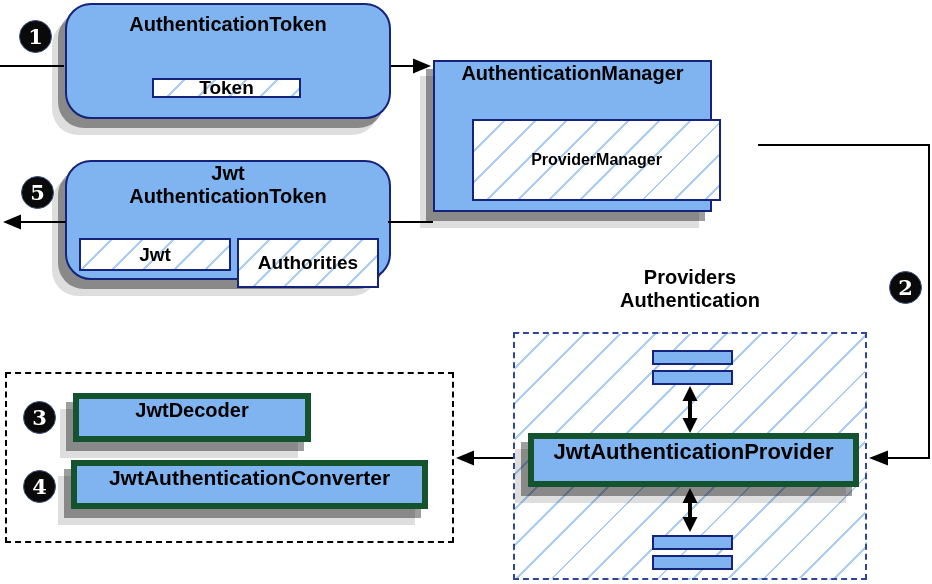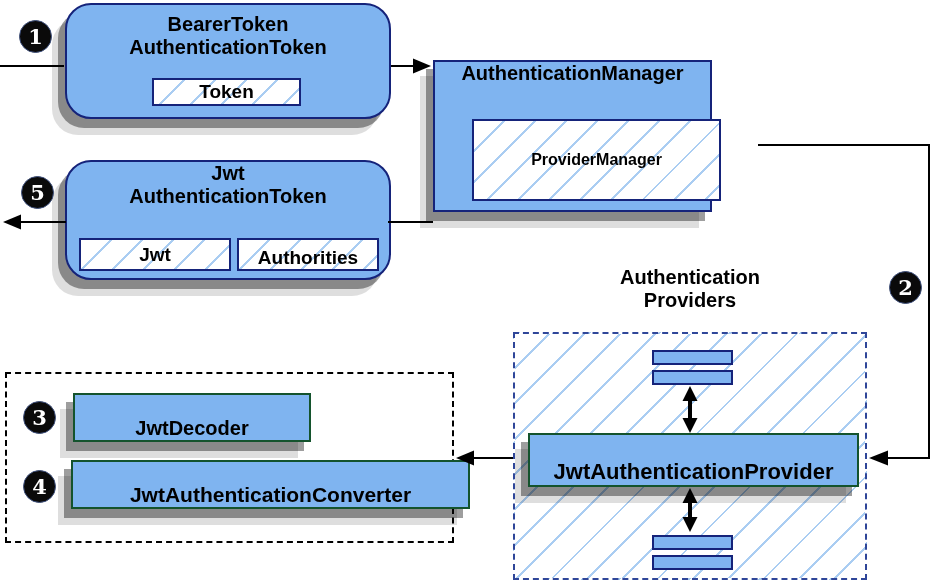--- a/index.html
+++ b/index.html
@@ -29,43 +29,43 @@
     position:absolute;
     border:2px solid #15237a;
     background-color:#ffffff;
     background-image:repeating-linear-gradient(135deg, transparent 0, transparent 20px, #aacdf2 20px, #aacdf2 22px);
     display:flex; align-items:center; justify-content:center;
     font-weight:bold; font-size:19px;
   }
 
   
   #bearer-token   { left:65px;  top:3px;   width:326px; height:116px; padding-top:8px; }
-  #token-box      { left:85px;  top:73px;  width:149px; height:28px; }
+  #token-box      { left:85px;  top:73px;  width:149px; height:20px; }
 
   #auth-manager   { left:433px; top:60px;  width:279px; height:152px; }
   #provider-manager-box { left:37px; top:57px; width:249px; height:82px; font-size:16px; }
 
   #jwt-token      { left:65px;  top:160px; width:326px; height:120px; padding-top:0; }
   #jwt-box        { left:12px;  top:76px;  width:152px; height:33px; }
-  #authorities-box{ left:170px; top:76px;  width:142px; height:33px;align-items:flex-end; }
+  #authorities-box{ left:170px; top:76px;  width:142px; height:50px; }
 
   #jwt-components-group {
     position:absolute; left:5px; top:372px; width:449px; height:171px;
     border:2px dashed #000;
   }
   .flat-node {
     position:absolute;
     background:#7fb4f0;
-    border:2px solid #14532d;
+    border:6px solid #14532d;
     box-shadow:-7px 9px 0 rgba(0,0,0,0.38), -13px 16px 0 rgba(0,0,0,0.13);
-    display:flex; align-items:flex-end; justify-content:center;
+    display:flex; align-items:flex-start; justify-content:center;
     font-weight:bold;
   }
   #jwt-decoder    { left:73px; top:393px; width:238px; height:49px; font-size:20px; }
-  #jwt-converter  { left:71px; top:460px; width:399px; height:49px; font-size:21px; }
+  #jwt-converter  { left:71px; top:460px; width:357px; height:49px; font-size:21px; }
 
   #providers-label {
     position:absolute; left:550px; top:266px; width:280px;
     text-align:center; font-weight:bold; font-size:20px; line-height:23px;
   }
   #providers-group {
     position:absolute; left:513px; top:332px; width:354px; height:248px;
     border:2px dashed #2f4699;
     background-color:#ffffff;
     background-image:repeating-linear-gradient(135deg, transparent 0, transparent 23px, #aacdf2 23px, #aacdf2 25px);
@@ -100,21 +100,20 @@
   }
   #connectors path, #connectors line { stroke:#000; fill:none; }
   #connectors polygon { fill:#000; stroke:none; }
 </style>
 </head>
 <body>
 
 <div id="canvas">
 
   <div class="node rounded" id="bearer-token">
-    <div class="node-title">BearerToken</div>
     <div class="node-title">AuthenticationToken</div>
     <div class="inner-box" id="token-box">
       <span>Token</span>
     </div>
   </div>
 
   <div class="node" id="auth-manager">
     <div class="node-title">AuthenticationManager</div>
     <div class="inner-box" id="provider-manager-box">
       <span>ProviderManager</span>
@@ -134,22 +133,22 @@
 
   <div id="jwt-components-group"></div>
   <div class="flat-node" id="jwt-decoder">
     <span>JwtDecoder</span>
   </div>
   <div class="flat-node" id="jwt-converter">
     <span>JwtAuthenticationConverter</span>
   </div>
 
   <div id="providers-label">
+    <div>Providers</div>
     <div>Authentication</div>
-    <div>Providers</div>
   </div>
   <div id="providers-group"></div>
   <div class="stub-bar" style="left:652px; top:350px;"></div>
   <div class="stub-bar" style="left:652px; top:370px;"></div>
   <div class="stub-bar" style="left:652px; top:535px;"></div>
   <div class="stub-bar" style="left:652px; top:555px;"></div>
   <div class="flat-node" id="jwt-auth-provider">
     <span>JwtAuthenticationProvider</span>
   </div>
 

